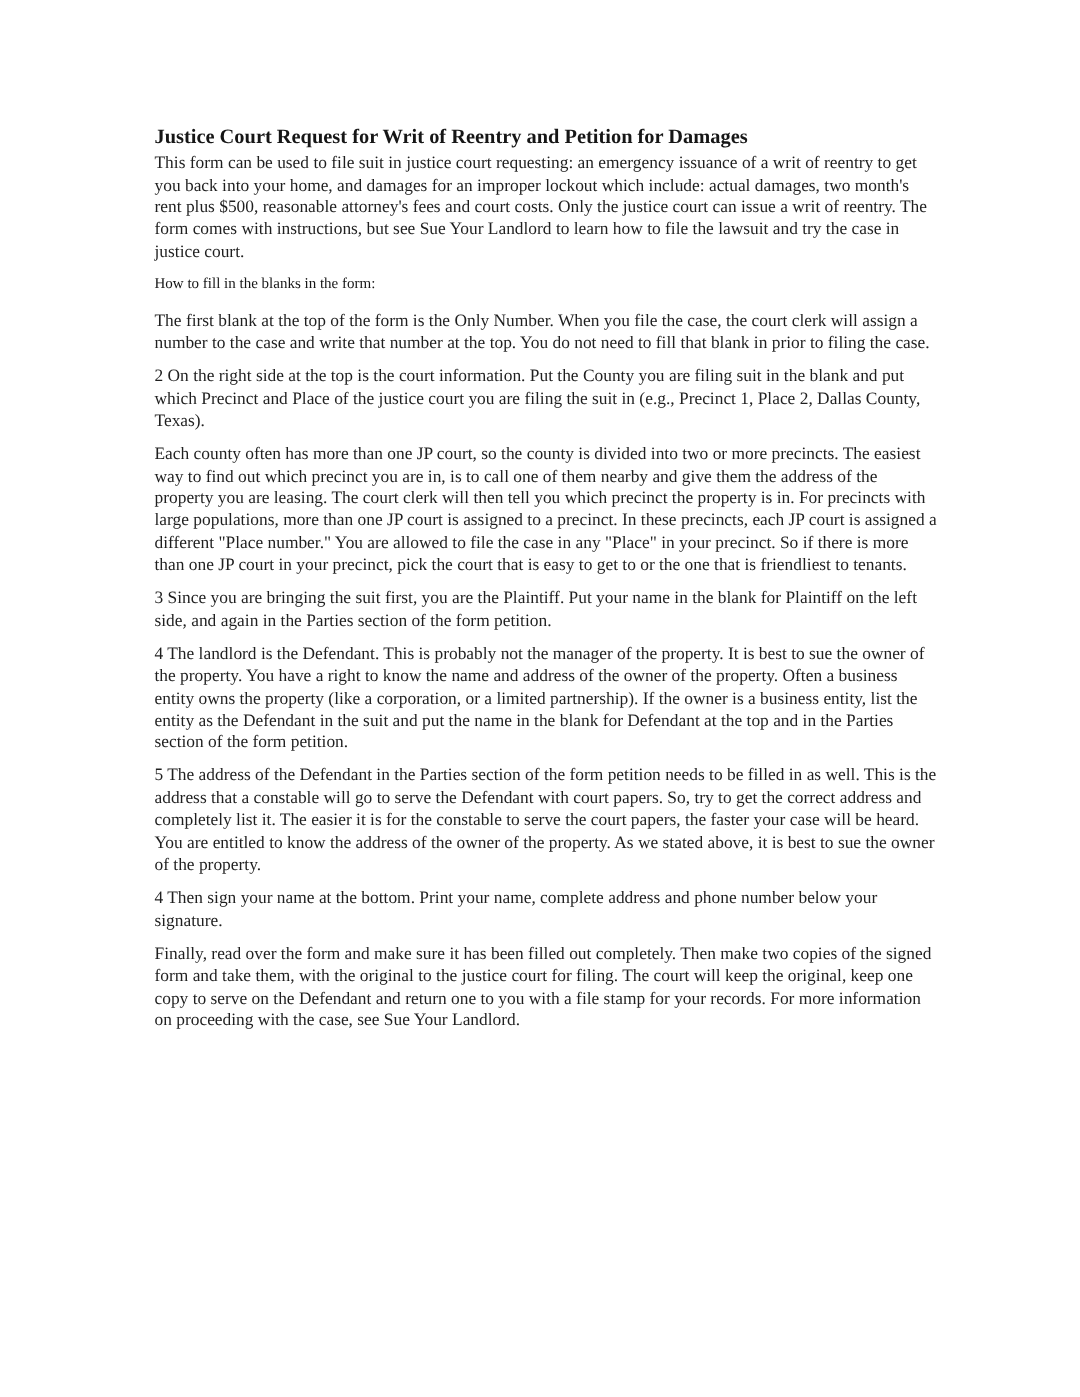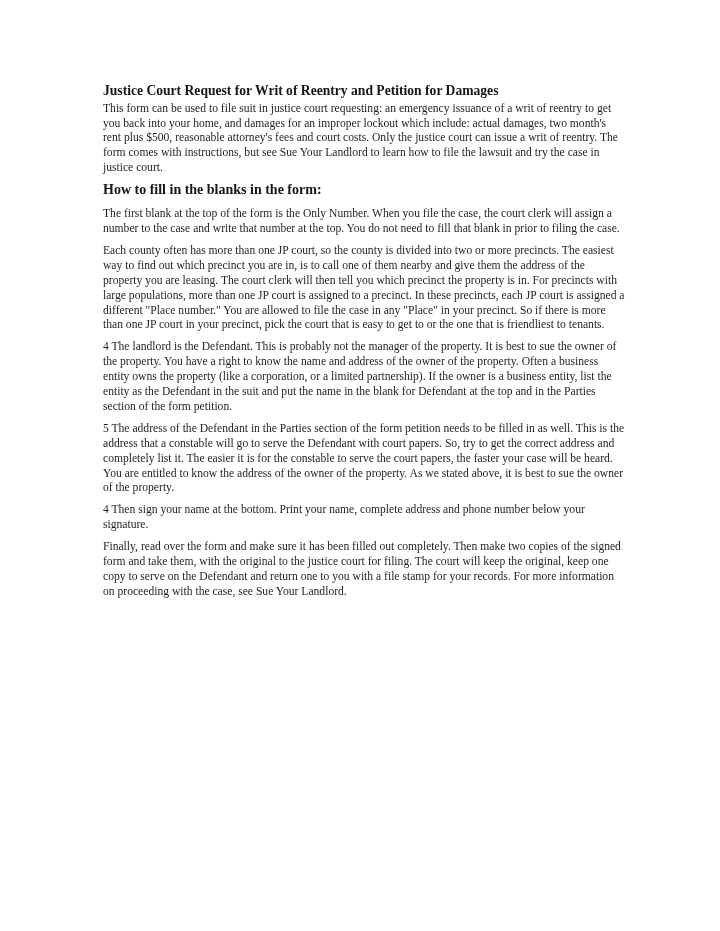--- a/index.html
+++ b/index.html
@@ -29,34 +29,36 @@
     font-size: 13.6px;
     font-weight: bold;
     line-height: 1.15;
     margin: 0 0 3px 0;
     color: #161616;
   }
   .para {
     margin: 0 0 7px 0;
   }
   .section-heading {
-    font-size: 14px;
-    font-weight: bold;
+    font-size: 10px;
+    font-weight: normal;
     margin: 3px 0 9px 0;
     color: #161616;
   }
 </style>
 </head>
 <body>
 
 <div class="page">
   <div class="content">
     <h1 class="doc-title">Justice Court Request for Writ of Reentry and Petition for Damages</h1>
     <p class="para">This form can be used to file suit in justice court requesting: an emergency issuance of a writ of reentry to get you back into your home, and damages for an improper lockout which include: actual damages, two month's rent plus $500, reasonable attorney's fees and court costs. Only the justice court can issue a writ of reentry. The form comes with instructions, but see Sue Your Landlord to learn how to file the lawsuit and try the case in justice court.</p>
     <h2 class="section-heading">How to fill in the blanks in the form:</h2>
     <p class="para">The first blank at the top of the form is the Only Number. When you file the case, the court clerk will assign a number to the case and write that number at the top. You do not need to fill that blank in prior to filing the case.</p>
+    <p class="para">2 On the right side at the top is the court information. Put the County you are filing suit in the blank and put which Precinct and Place of the justice court you are filing the suit in (e.g., Precinct 1, Place 2, Dallas County, Texas).</p>
     <p class="para">Each county often has more than one JP court, so the county is divided into two or more precincts. The easiest way to find out which precinct you are in, is to call one of them nearby and give them the address of the property you are leasing. The court clerk will then tell you which precinct the property is in. For precincts with large populations, more than one JP court is assigned to a precinct. In these precincts, each JP court is assigned a different "Place number." You are allowed to file the case in any "Place" in your precinct. So if there is more than one JP court in your precinct, pick the court that is easy to get to or the one that is friendliest to tenants.</p>
+    <p class="para">3 Since you are bringing the suit first, you are the Plaintiff. Put your name in the blank for Plaintiff on the left side, and again in the Parties section of the form petition.</p>
     <p class="para">4 The landlord is the Defendant. This is probably not the manager of the property. It is best to sue the owner of the property. You have a right to know the name and address of the owner of the property. Often a business entity owns the property (like a corporation, or a limited partnership). If the owner is a business entity, list the entity as the Defendant in the suit and put the name in the blank for Defendant at the top and in the Parties section of the form petition.</p>
     <p class="para">5 The address of the Defendant in the Parties section of the form petition needs to be filled in as well. This is the address that a constable will go to serve the Defendant with court papers. So, try to get the correct address and completely list it. The easier it is for the constable to serve the court papers, the faster your case will be heard. You are entitled to know the address of the owner of the property. As we stated above, it is best to sue the owner of the property.</p>
     <p class="para">4 Then sign your name at the bottom. Print your name, complete address and phone number below your signature.</p>
     <p class="para">Finally, read over the form and make sure it has been filled out completely. Then make two copies of the signed form and take them, with the original to the justice court for filing. The court will keep the original, keep one copy to serve on the Defendant and return one to you with a file stamp for your records. For more information on proceeding with the case, see Sue Your Landlord.</p>
   </div>
 </div>
 
 </body></html>

